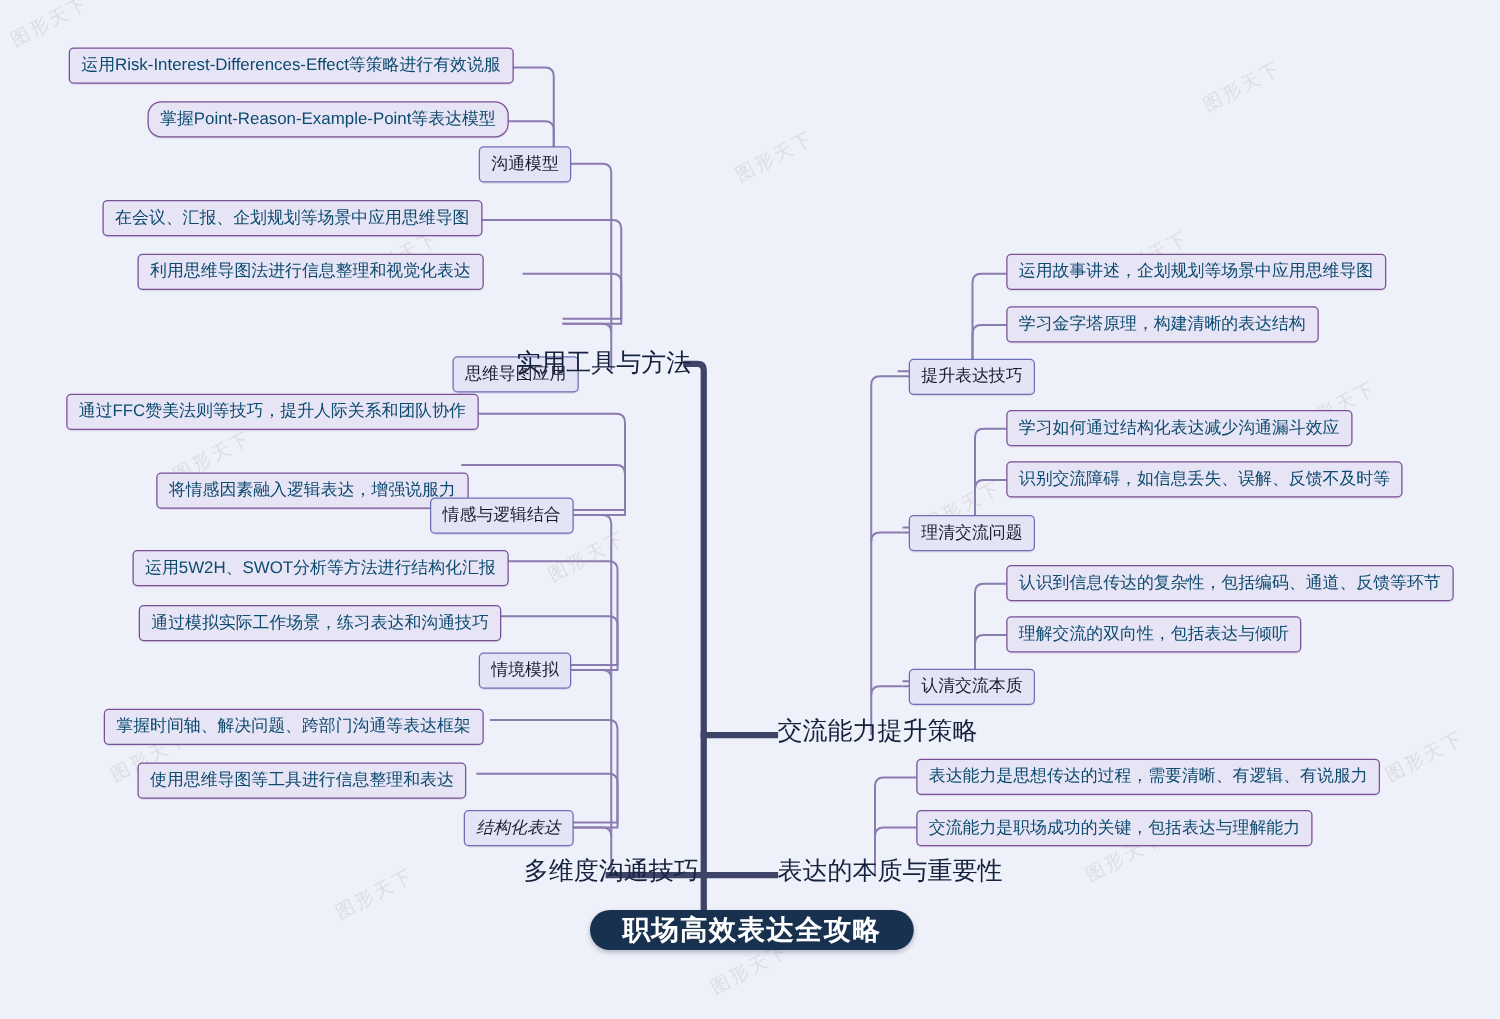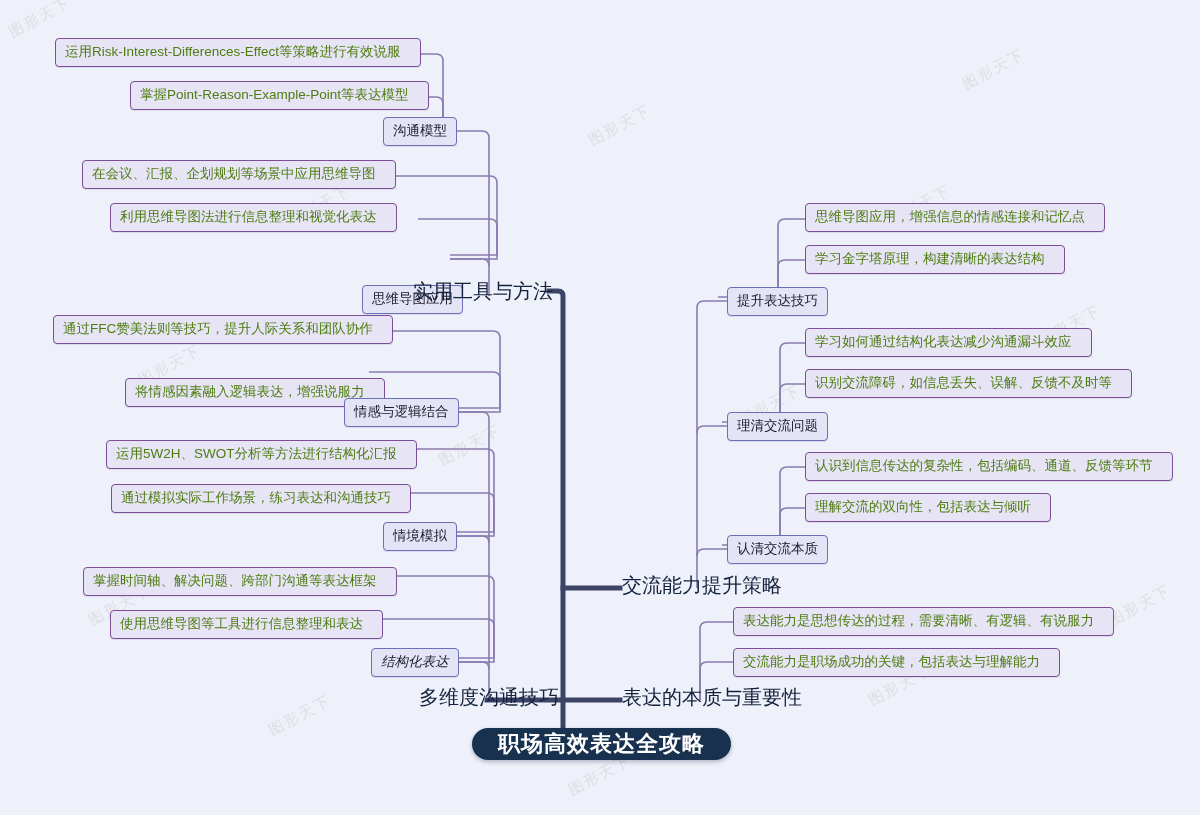--- a/index.html
+++ b/index.html
@@ -33,23 +33,23 @@
     line-height:1;
     display:flex;
     align-items:center;
   }
 
   
   .leaf{
     border:1.5px solid #7a4f96;
     background:#e7e4f6;
     border-radius:4px;
-    color:#4d7c0f;
+    color:#0c4a6e;
     font-size:13.5px;
-    padding:6px 19px 7px 9px;
+    padding:6px 9px 7px 9px;
     box-shadow:0 1px 0 rgba(90,70,130,.12);
   }
   
   .sub{
     border:1.5px solid #6b6fb5;
     background:#e3e4f5;
     border-radius:4px;
     color:#1b1b2b;
     font-size:13.5px;
     padding:6px 9px 7px 9px;
@@ -142,21 +142,21 @@
   <div class="wm" style="left:736px;top:396px;">图形天下</div>
   <div class="wm" style="left:1036px;top:316px;">图形天下</div>
   <div class="wm" style="left:86px;top:596px;">图形天下</div>
   <div class="wm" style="left:566px;top:766px;">图形天下</div>
   <div class="wm" style="left:866px;top:676px;">图形天下</div>
   <div class="wm" style="left:266px;top:706px;">图形天下</div>
   <div class="wm" style="left:1106px;top:596px;">图形天下</div>
   <div class="wm" style="left:960px;top:60px;">图形天下</div>
 
   <div class="node leaf" style="left:55px;top:38px;">运用Risk-Interest-Differences-Effect等策略进行有效说服</div>
-  <div class="node leaf" style="left:130px;top:81px;">掌握Point-Reason-Example-Point等表达模型</div>
+  <div class="node leaf" style="left:118px;top:81px;border-radius:11px;">掌握Point-Reason-Example-Point等表达模型</div>
   <div class="node sub" style="left:383px;top:117px;">沟通模型</div>
 
   <div class="node leaf" style="left:82px;top:160px;">在会议、汇报、企划规划等场景中应用思维导图</div>
   <div class="node leaf" style="left:110px;top:203px;">利用思维导图法进行信息整理和视觉化表达</div>
   <div class="node sub" style="left:362px;top:245px;margin-top:40px;">思维导图应用</div>
 
   <div class="node main" style="left:413px;top:281px;">实用工具与方法</div>
 
   <div class="node leaf" style="left:53px;top:315px;">通过FFC赞美法则等技巧，提升人际关系和团队协作</div>
   <div class="node leaf" style="left:125px;top:378px;text-align:center;">将情感因素融入逻辑表达，增强说服力</div>
@@ -165,21 +165,21 @@
   <div class="node leaf" style="left:106px;top:440px;">运用5W2H、SWOT分析等方法进行结构化汇报</div>
   <div class="node leaf" style="left:111px;top:484px;">通过模拟实际工作场景，练习表达和沟通技巧</div>
   <div class="node sub" style="left:383px;top:522px;">情境模拟</div>
 
   <div class="node leaf" style="left:83px;top:567px;">掌握时间轴、解决问题、跨部门沟通等表达框架</div>
   <div class="node leaf" style="left:110px;top:610px;">使用思维导图等工具进行信息整理和表达</div>
   <div class="node sub" style="left:371px;top:648px;font-style:italic;">结构化表达</div>
 
   <div class="node main" style="left:419px;top:687px;">多维度沟通技巧</div>
 
-  <div class="node leaf" style="left:805px;top:203px;">思维导图应用，增强信息的情感连接和记忆点</div>
+  <div class="node leaf" style="left:805px;top:203px;">运用故事讲述，企划规划等场景中应用思维导图</div>
   <div class="node leaf" style="left:805px;top:245px;">学习金字塔原理，构建清晰的表达结构</div>
   <div class="node sub" style="left:727px;top:287px;">提升表达技巧</div>
 
   <div class="node leaf" style="left:805px;top:328px;">学习如何通过结构化表达减少沟通漏斗效应</div>
   <div class="node leaf" style="left:805px;top:369px;">识别交流障碍，如信息丢失、误解、反馈不及时等</div>
   <div class="node sub" style="left:727px;top:412px;">理清交流问题</div>
 
   <div class="node leaf" style="left:805px;top:452px;">认识到信息传达的复杂性，包括编码、通道、反馈等环节</div>
   <div class="node leaf" style="left:805px;top:493px;">理解交流的双向性，包括表达与倾听</div>
   <div class="node sub" style="left:727px;top:535px;">认清交流本质</div>

